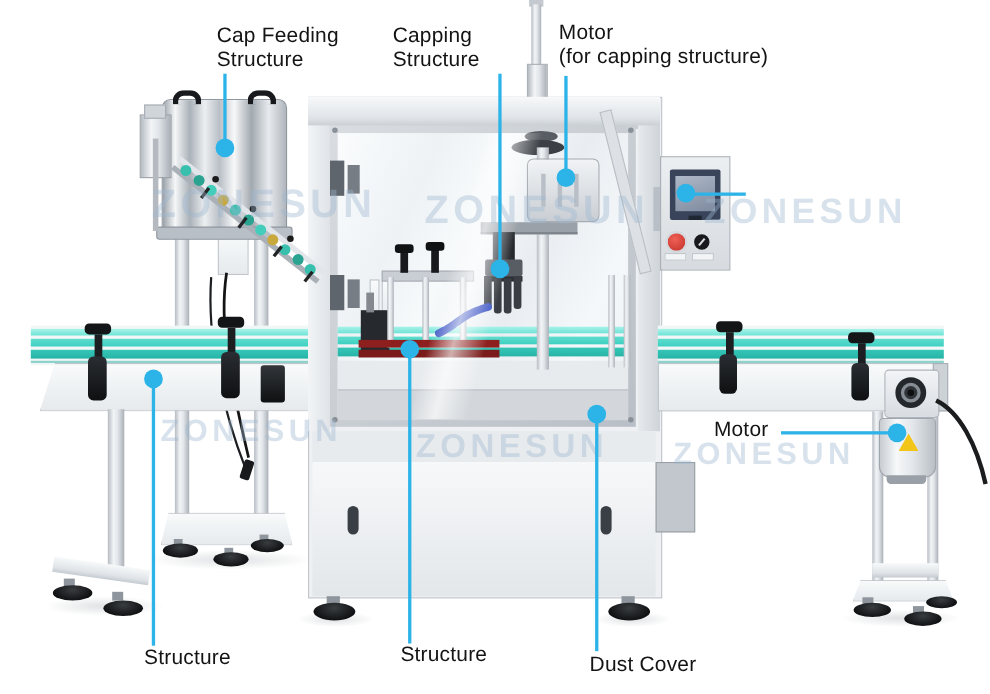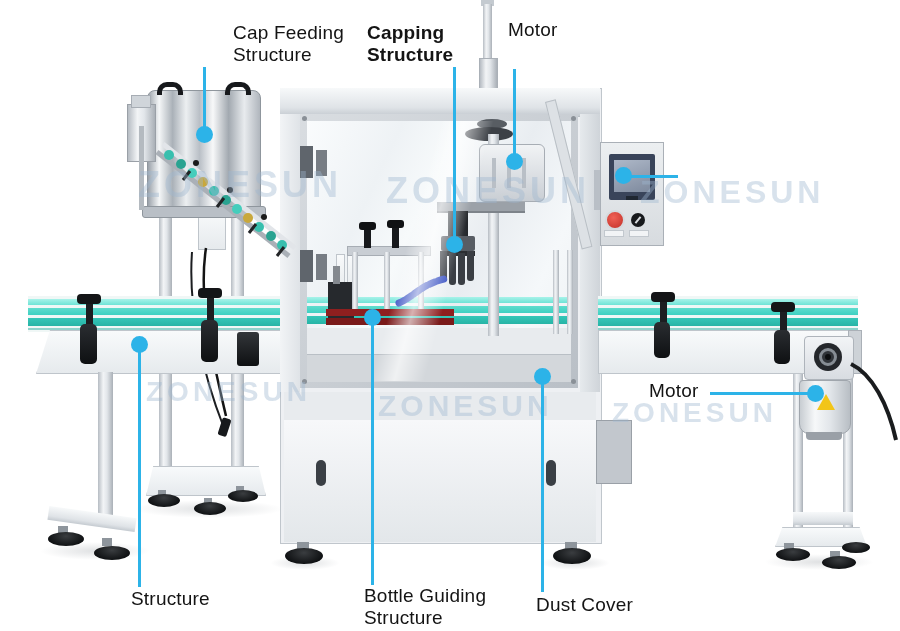--- a/index.html
+++ b/index.html
@@ -245,40 +245,40 @@
   <div class="dot" style="left:615px;top:167px;"></div>
   <div class="lh" style="left:710px;top:392px;width:100px;"></div>
   <div class="dot" style="left:807px;top:385px;"></div>
   <div class="lv" style="left:138px;top:350px;height:237px;"></div>
   <div class="dot" style="left:131px;top:336px;"></div>
   <div class="lv" style="left:371px;top:324px;height:261px;"></div>
   <div class="dot" style="left:364px;top:309px;"></div>
   <div class="lv" style="left:541px;top:383px;height:209px;"></div>
   <div class="dot" style="left:534px;top:368px;"></div>
 
-  <div class="callout-label" style="left:197px;top:22px;margin-left:36px;">
+  <div class="callout-label" style="left:197px;top:22px;">
     <span>Cap Feeding</span>
     <span>Structure</span>
   </div>
-  <div class="callout-label" style="left:367px;top:22px;font-weight:bold;">
+  <div class="callout-label" style="left:357px;top:22px;">
     <span>Capping</span>
     <span>Structure</span>
   </div>
   <div class="callout-label" style="left:508px;top:19px;">
     <span>Motor</span>
+    <span>(for capping structure)</span>
   </div>
   <div class="callout-label" style="left:649px;top:380px;">
     <span>Motor</span>
   </div>
   <div class="callout-label" style="left:131px;top:588px;">
     <span>Structure</span>
     <span></span>
   </div>
   <div class="callout-label" style="left:364px;top:585px;">
-    <span>Bottle Guiding</span>
     <span>Structure</span>
   </div>
   <div class="callout-label" style="left:536px;top:594px;">
     <span>Dust Cover</span>
     <span></span>
   </div>
 
 </div>
 
 </body></html>

